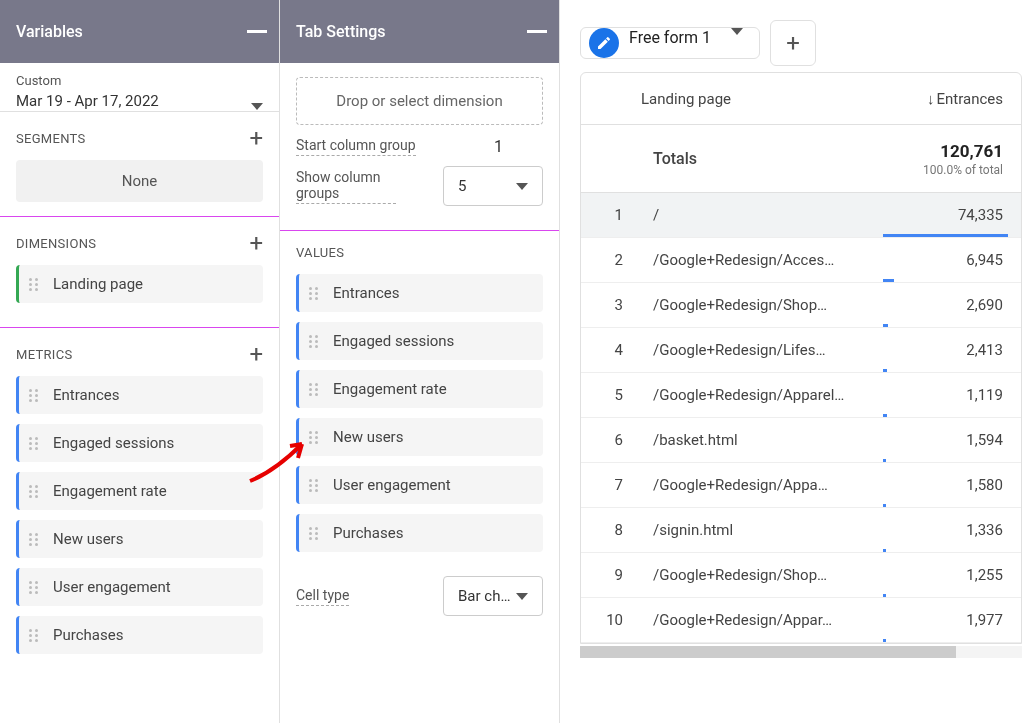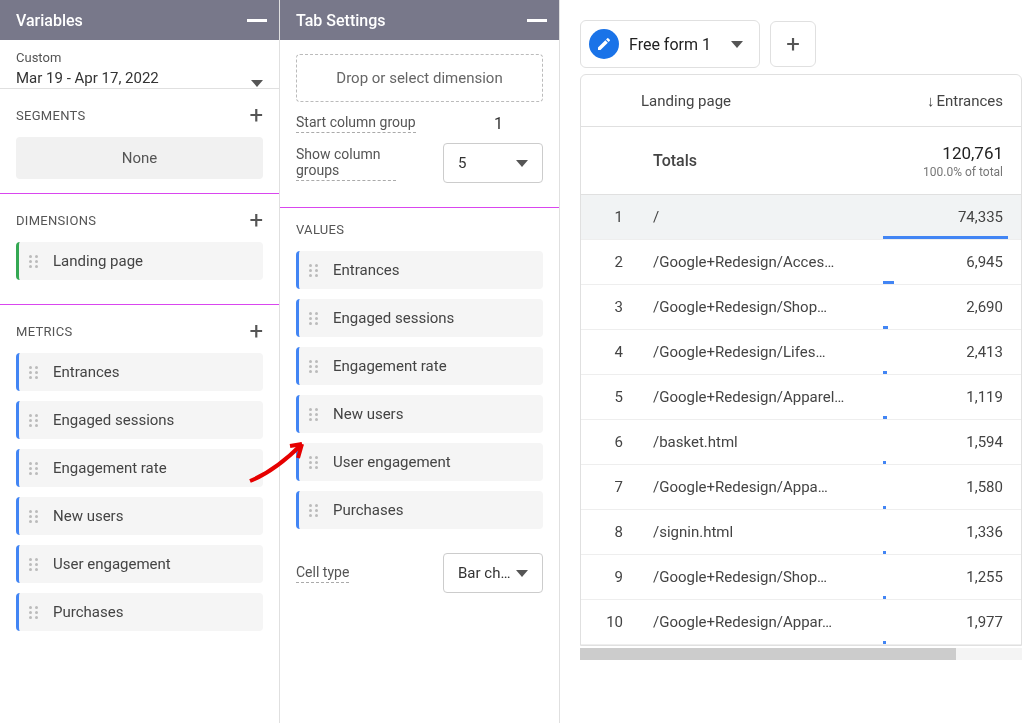--- a/index.html
+++ b/index.html
@@ -1,19 +1,19 @@
 <!DOCTYPE html>
 <html><head>
 <meta charset="utf-8">
 <style>
 * { margin: 0; padding: 0; box-sizing: border-box; font-family: Roboto, Arial, sans-serif; }
 body { display: flex; width: 1022px; height: 723px; overflow: hidden; background: #fff; }
 
 .panel { display: flex; flex-direction: column; }
-.panel-header { background: #78788a; color: #fff; height: 40px; display: flex; align-items: center; justify-content: space-between; padding: 0 12px 0 16px; font-size: 16px; font-weight: 500; }
+.panel-header { background: #78788a; color: #fff; height: 63px; display: flex; align-items: center; justify-content: space-between; padding: 0 12px 0 16px; font-size: 16px; font-weight: 500; }
 .minus-icon { width: 20px; height: 3px; background: #fff; display: inline-block; }
 
 .variables { width: 280px; border-right: 1px solid #e0e0e0; }
 .tab-settings { width: 280px; border-right: 1px solid #e0e0e0; }
 .explore { flex: 1; background: #fff; padding: 20px 0 0 20px; position: relative; overflow: hidden; }
 
 .section { padding: 14px 16px; border-bottom: 1px solid #d946ef; }
 .section-head { display: flex; align-items: center; justify-content: space-between; margin-bottom: 10px; }
 .section-title { color: #555; font-size: 13px; letter-spacing: 0.3px; }
 .plus-icon::before { content: "+"; font-size: 24px; color: #555; line-height: 1; }
@@ -32,37 +32,37 @@
 .drag-handle { width: 14px; display: grid; grid-template-columns: 4px 4px; grid-gap: 2px; margin-right: 10px; }
 .drag-handle span { width: 3px; height: 3px; background: #bbb; border-radius: 50%; }
 
 .drop-zone { border: 1px dashed #bbb; border-radius: 4px; text-align: center; color: #666; font-size: 15px; padding: 14px; margin-bottom: 12px; }
 
 .setting-row { display: flex; align-items: center; justify-content: space-between; margin: 10px 0; }
 .setting-label { color: #555; font-size: 14px; border-bottom: 1px dashed #aaa; padding-bottom: 2px; }
 .select-box { border: 1px solid #ccc; border-radius: 4px; padding: 10px 14px; display: flex; align-items: center; justify-content: space-between; width: 100px; color: #333; font-size: 15px; }
 
 .tab-bar { display: flex; align-items: center; }
-.tab-pill { background: #fff; border: 1px solid #e0e0e0; border-radius: 6px; height: 48px; display: flex; align-items: center; padding: 0 16px 0 8px; }
+.tab-pill { background: #fff; border: 1px solid #e0e0e0; border-radius: 6px; height: 32px; display: flex; padding: 0 16px 0 8px; }
 .edit-circle { width: 30px; height: 30px; background: #1a73e8; border-radius: 50%; display: flex; align-items: center; justify-content: center; margin-right: 10px; }
 .edit-circle svg { fill: #fff; }
 .tab-name { font-size: 16px; color: #222; margin-right: 20px; }
 .add-tab { width: 46px; height: 46px; border: 1px solid #e0e0e0; border-radius: 6px; display: flex; align-items: center; justify-content: center; margin-left: 10px; font-size: 24px; color: #555; }
 
 .data-table { margin-top: 6px; position: relative; border: 1px solid #e0e0e0; border-radius: 6px 6px 0 0; overflow: hidden; }
 .thead { display: flex; height: 52px; align-items: center; border-bottom: 1px solid #e0e0e0; }
 .col-idx { width: 60px; text-align: right; padding-right: 18px; color: #444; font-size: 15px; }
 .col-page { flex: 1; padding-left: 12px; color: #444; font-size: 15px; white-space: nowrap; overflow: hidden; text-overflow: ellipsis; }
 .col-metric { width: 130px; text-align: right; padding-right: 18px; color: #444; font-size: 15px; }
 .sort-arrow::before { content: "↓"; margin-right: 2px; }
 
 .totals-row { display: flex; height: 68px; align-items: center; border-bottom: 1px solid #e0e0e0; }
 .totals-row .col-page { font-weight: 500; font-size: 16px; }
 .totals-metric { width: 130px; text-align: right; padding-right: 18px; }
-.totals-metric .big { font-size: 17px; color: #222; font-weight: 400; }
+.totals-metric .big { font-size: 17px; color: #222; font-weight: 700; }
 .totals-metric .small { font-size: 12px; color: #777; margin-top: 2px; }
 
 .data-row { display: flex; height: 45px; align-items: center; border-bottom: 1px solid #eee; position: relative; }
 .data-row:first-of-type { background: #f1f3f4; }
 .bar-indicator { position: absolute; left: 302px; bottom: 0; height: 3px; background: #4285f4; }
 
 .hscroll { height: 12px; background: #f4f4f4; margin-top: 2px; position: relative; }
 .hscroll-thumb { position: absolute; left: 0; width: 85%; height: 100%; background: #ccc; }
 
 .arrow-annotation { position: absolute; left: 240px; top: 436px; z-index: 10; pointer-events: none; }

